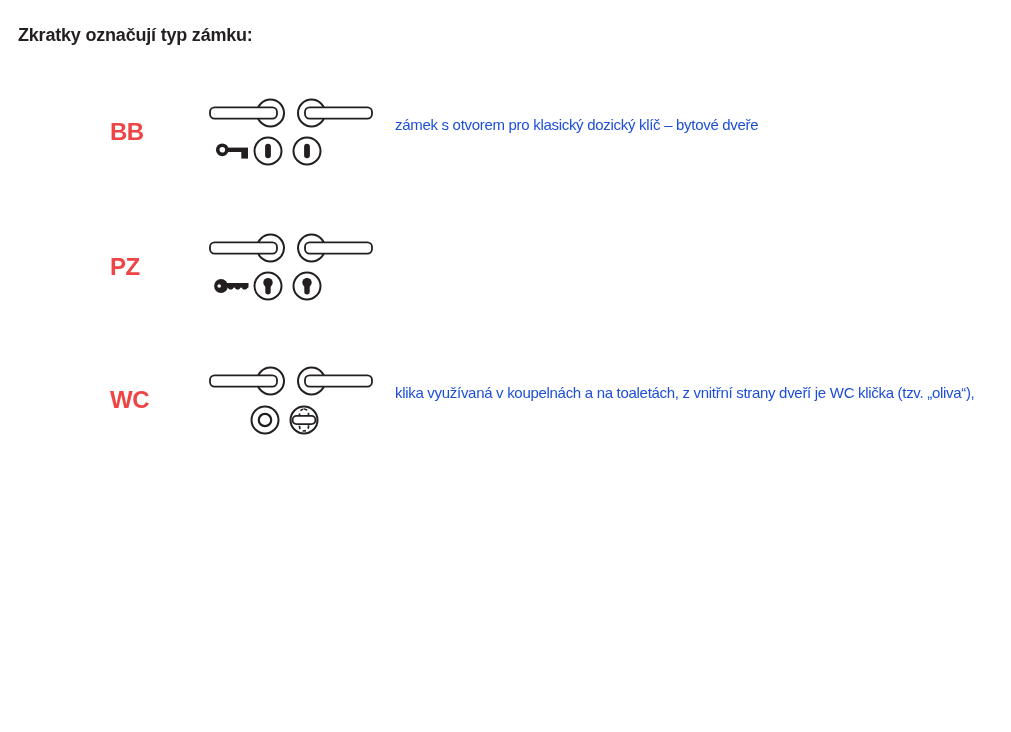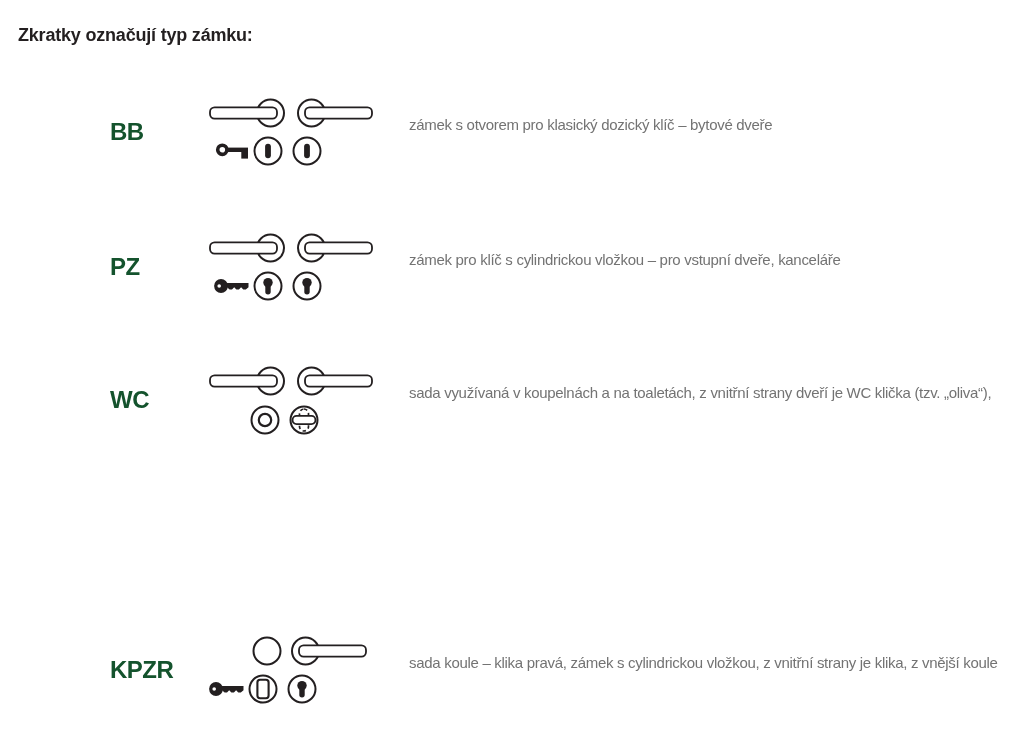--- a/index.html
+++ b/index.html
@@ -8,26 +8,26 @@
     font-family:Liberation Sans, sans-serif;color:#231f20;
     overflow:hidden;
   }
   .title{
     position:absolute;left:18px;top:25px;font-size:18px;font-weight:bold;
     letter-spacing:-0.2px;color:#231f20;
   }
   .row{position:absolute;left:0;width:1011px;height:82px;}
   .code{
     position:absolute;left:110px;top:20px;font-size:24px;font-weight:bold;
-    letter-spacing:-0.5px;color:#14532d;
+    letter-spacing:-0.5px;color:#ef4444;
   }
   .icons{position:absolute;left:205px;top:0;width:175px;height:80px;}
   .desc{
-    position:absolute;left:409px;top:12px;font-size:15px;line-height:29px;
-    letter-spacing:-0.3px;white-space:nowrap;color:#737373;
+    position:absolute;left:395px;top:12px;font-size:15px;line-height:29px;
+    letter-spacing:-0.3px;white-space:nowrap;color:#1d4ed8;
   }
   .desc span{display:block;}
   .st{fill:#ffffff;stroke:#231f20;stroke-width:2;}
   .bar{fill:#ffffff;stroke:#231f20;stroke-width:1.8;}
   .ink{fill:#231f20;stroke:none;}
 </style>
 </head>
 <body>
 
 <div id="page">
@@ -94,46 +94,30 @@
 
   <div class="row" style="top:233px">
     <div class="code">PZ</div>
     <svg class="icons" viewBox="0 0 175 80">
       <use href="#sym-lever-left"></use>
       <use href="#sym-lever-left" transform="translate(172,0) scale(-1,1)"></use>
       <use href="#sym-cyl-key" transform="translate(9,45)"></use>
       <use href="#sym-pz-rosette" transform="translate(63,53)"></use>
       <use href="#sym-pz-rosette" transform="translate(102,53)"></use>
     </svg>
-    <div class="desc">
-      <span>zámek pro klíč s cylindrickou vložkou – pro vstupní dveře, kanceláře</span>
-    </div>
   </div>
 
   <div class="row" style="top:366px">
     <div class="code">WC</div>
     <svg class="icons" viewBox="0 0 175 80">
       <use href="#sym-lever-left"></use>
       <use href="#sym-lever-left" transform="translate(172,0) scale(-1,1)"></use>
       <use href="#sym-groove-rosette" transform="translate(60,54)"></use>
       <use href="#sym-oliva-rosette" transform="translate(99,54)"></use>
     </svg>
     <div class="desc">
-      <span>sada využívaná v koupelnách a na toaletách, z vnitřní strany dveří je WC klička (tzv. „oliva“),</span>
+      <span>klika využívaná v koupelnách a na toaletách, z vnitřní strany dveří je WC klička (tzv. „oliva“),</span>
     </div>
   </div>
 
 
-  <div class="row" style="top:636px">
-    <div class="code">KPZR</div>
-    <svg class="icons" viewBox="0 0 175 80">
-      <use href="#sym-knob" transform="translate(62,15)"></use>
-      <use href="#sym-lever-left" transform="translate(166,0) scale(-1,1)"></use>
-      <use href="#sym-cyl-key" transform="translate(4,45)"></use>
-      <use href="#sym-blind-rosette" transform="translate(58,53)"></use>
-      <use href="#sym-pz-rosette" transform="translate(97,53)"></use>
-    </svg>
-    <div class="desc">
-      <span>sada koule – klika pravá, zámek s cylindrickou vložkou, z vnitřní strany je klika, z vnější koule</span>
-    </div>
-  </div>
 
 </div>
 
 </body></html>

